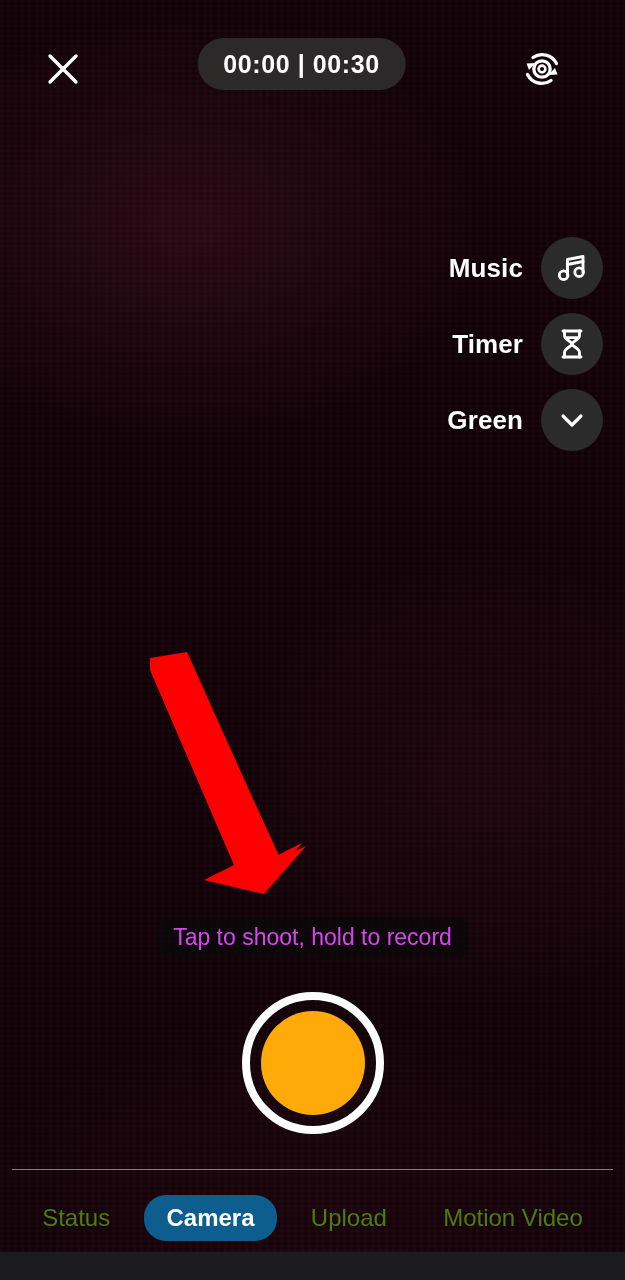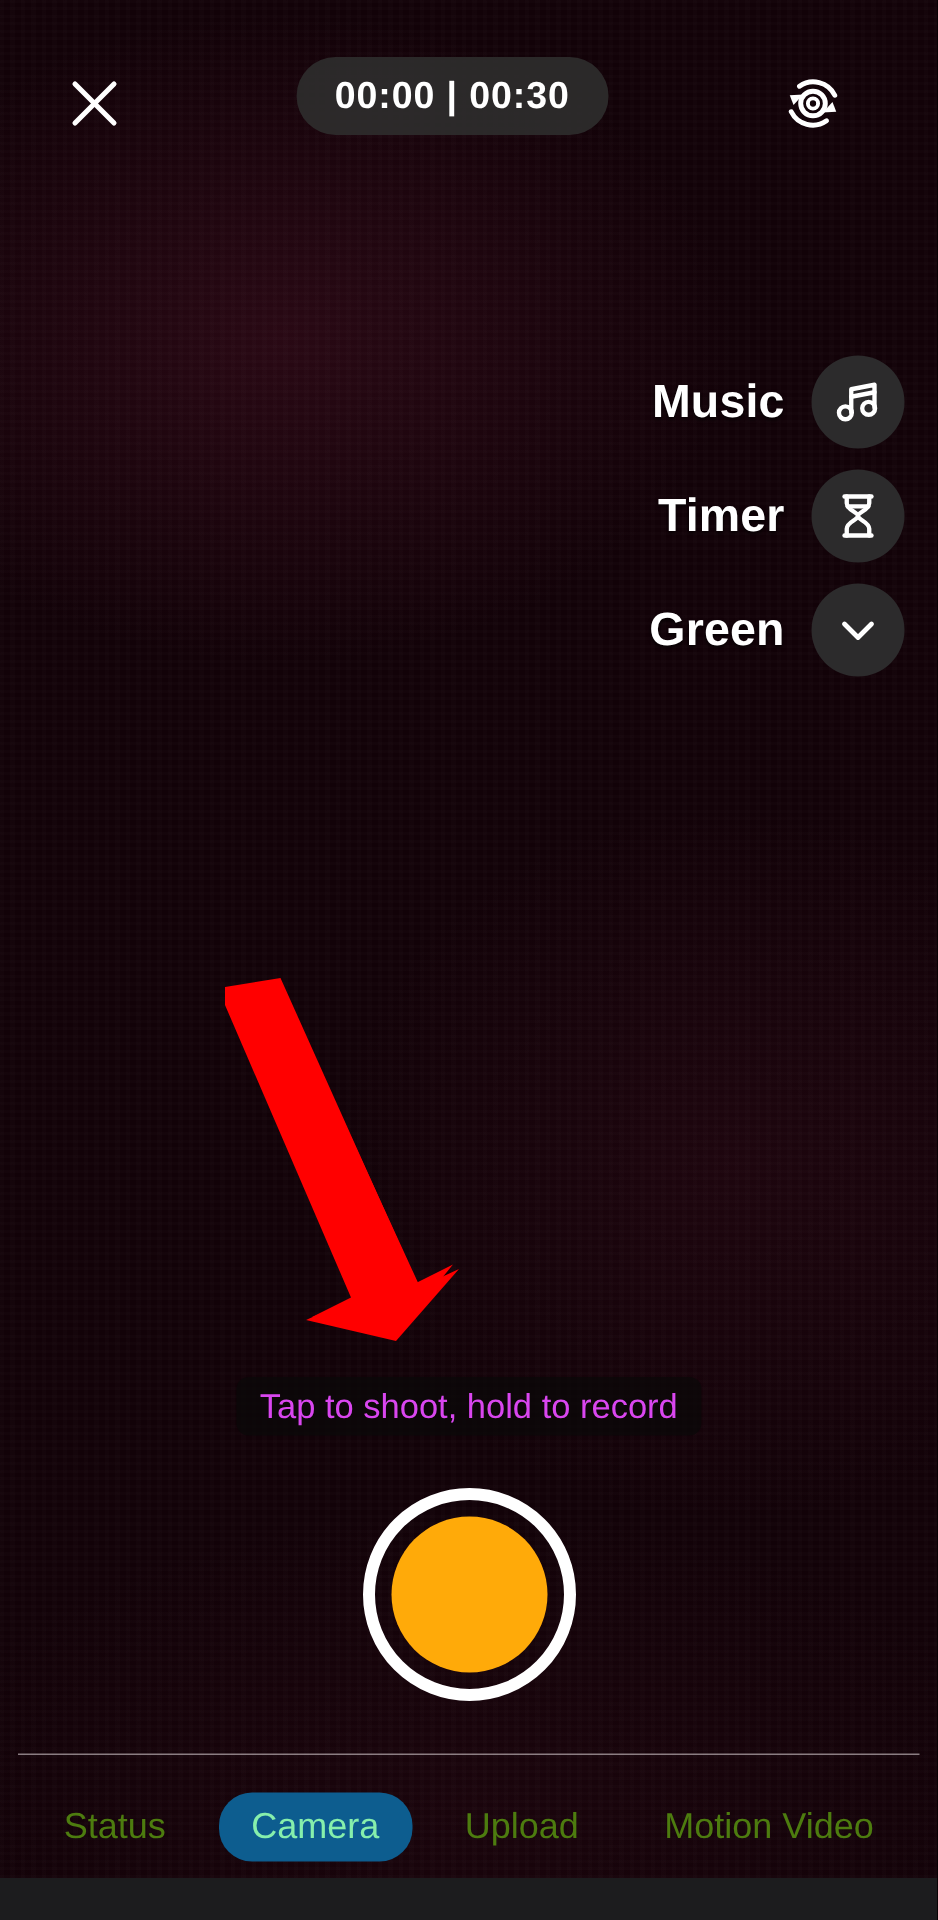--- a/index.html
+++ b/index.html
@@ -105,21 +105,21 @@
   }
   .tool-row {
     display: flex;
     align-items: center;
     justify-content: flex-end;
     gap: 18px;
     cursor: pointer;
   }
   .tool-label {
     color: #ffffff;
-    font-size: 31px;
+    font-size: 26px;
     font-weight: 600;
     letter-spacing: 0.1px;
     white-space: nowrap;
     text-shadow: 0 1px 3px rgba(0,0,0,0.8);
   }
   .tool-circle {
     width: 62px;
     height: 62px;
     border-radius: 50%;
     background: #2c2b2c;
@@ -209,22 +209,22 @@
     color: #4d7c0f;
     font-size: 24px;
     font-weight: 400;
     padding: 9px 22px;
     border-radius: 22px;
     white-space: nowrap;
     cursor: pointer;
   }
   .tab.active {
     background: #0d5d8f;
-    color: #86efac;
-    font-weight: 400;
+    color: #ffffff;
+    font-weight: 700;
   }
 
   
   .sysbar {
     position: absolute;
     left: 0;
     top: 1252px;
     width: 625px;
     height: 28px;
     background: #1c1c1e;

